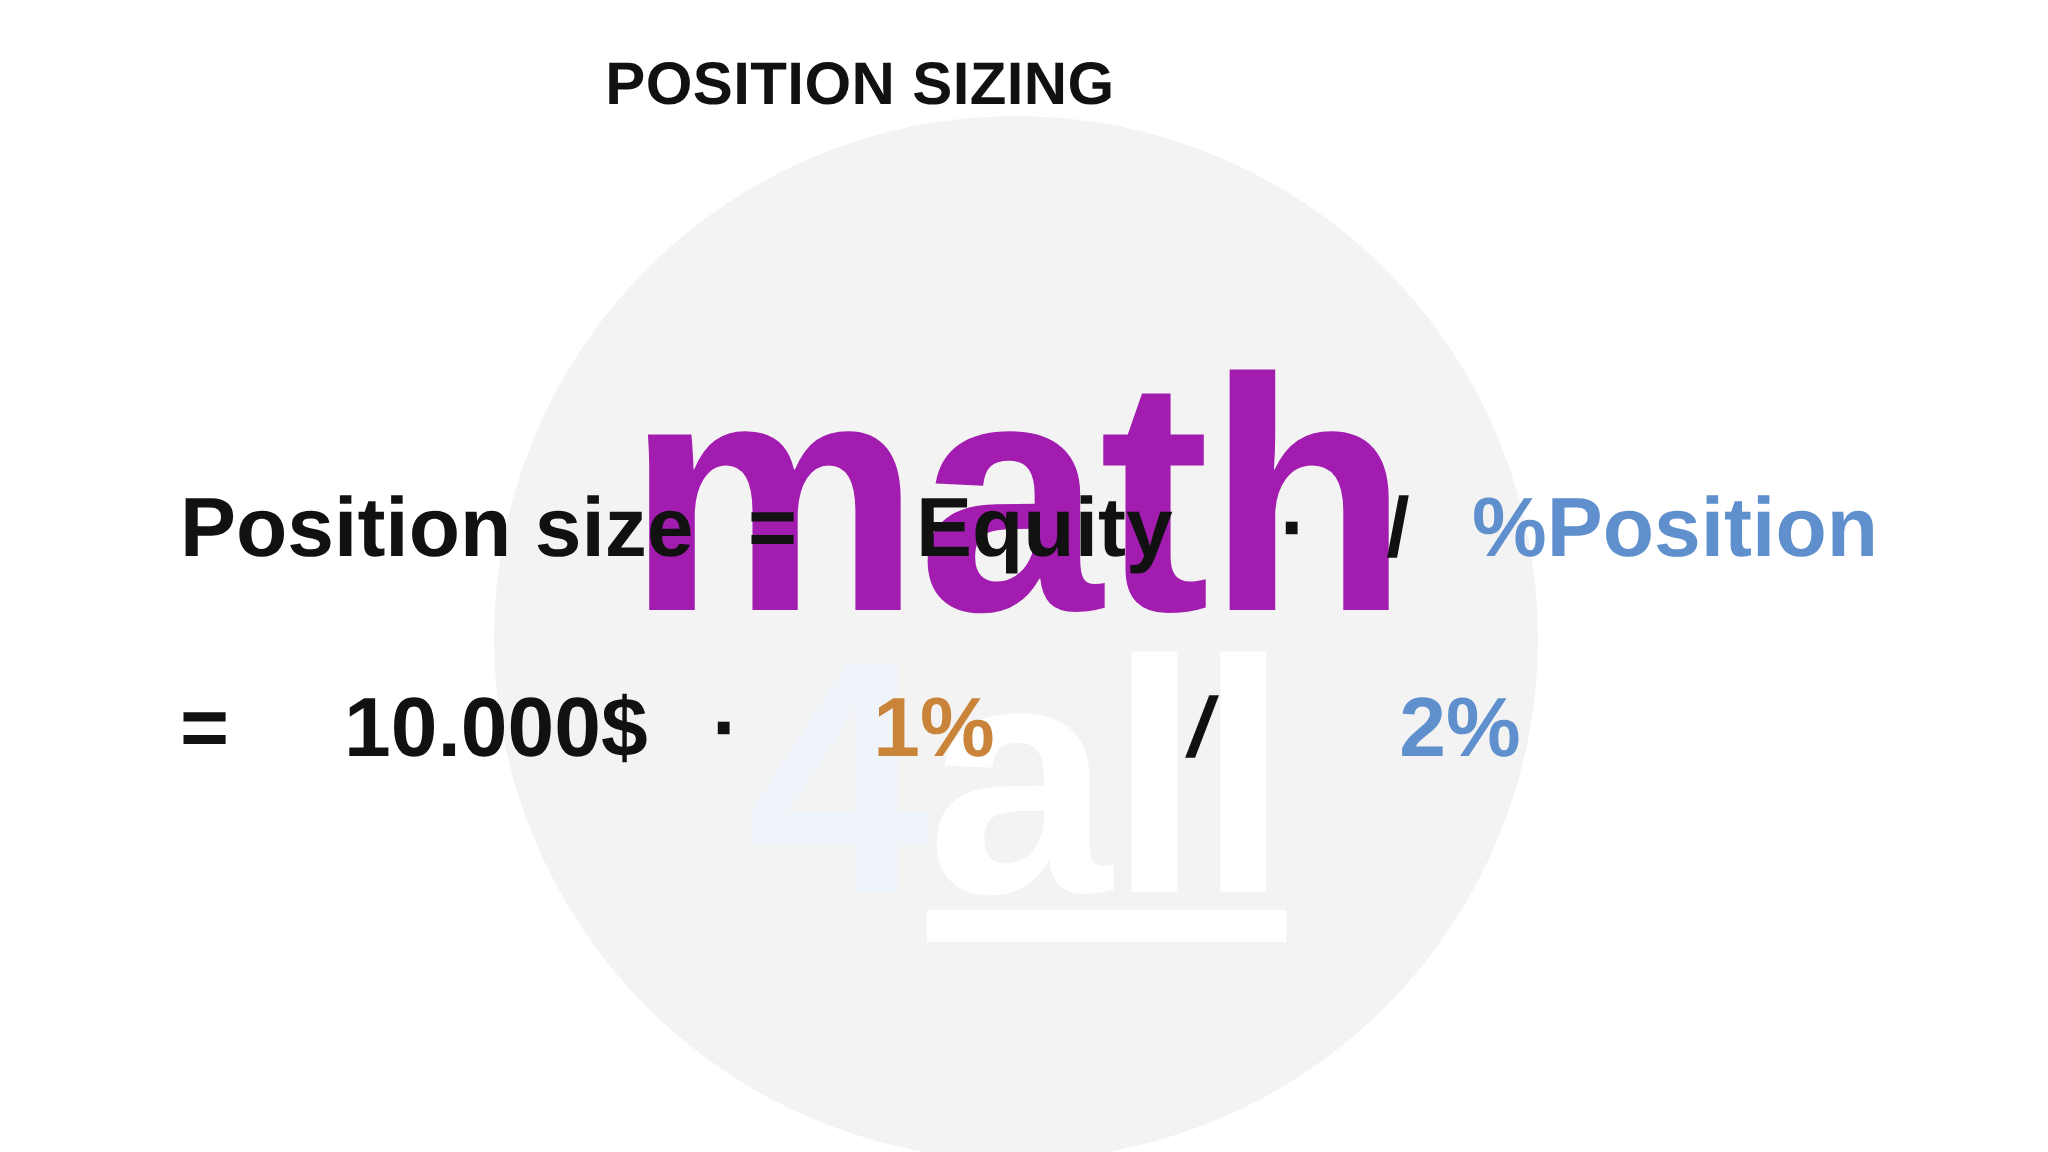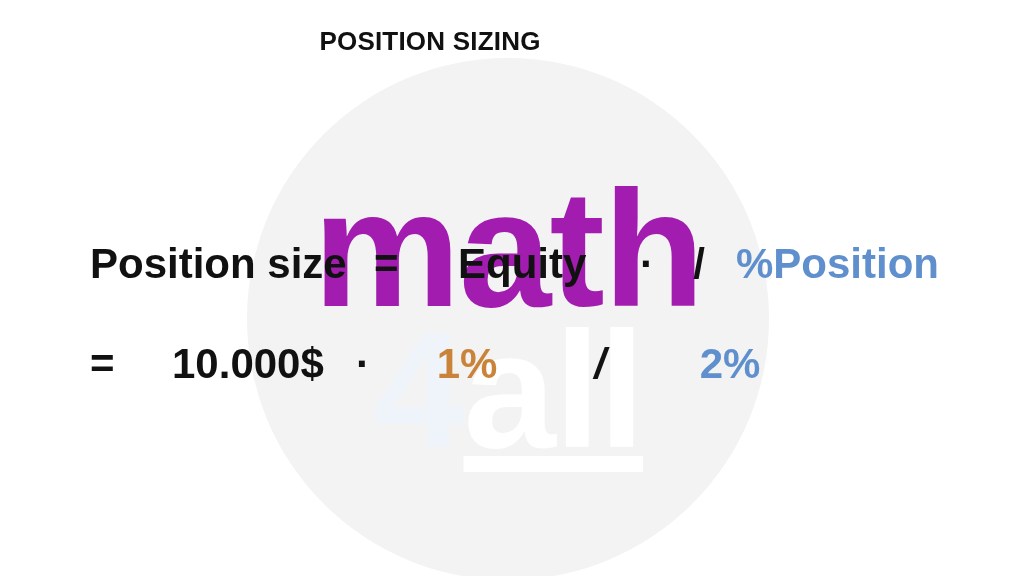--- a/index.html
+++ b/index.html
@@ -74,21 +74,21 @@
     width: 1024px;
     height: 576px;
   }
 
   #title {
     position: absolute;
     top: 26px;
     left: 0;
     width: 860px;
     text-align: center;
-    font-size: 26px;
+    font-size: 30px;
     font-weight: bold;
     color: #111111;
     letter-spacing: 0.2px;
     font-family: "Liberation Sans", sans-serif;
   }
 
   .formula-row {
     position: absolute;
     left: 0;
     width: 1024px;

